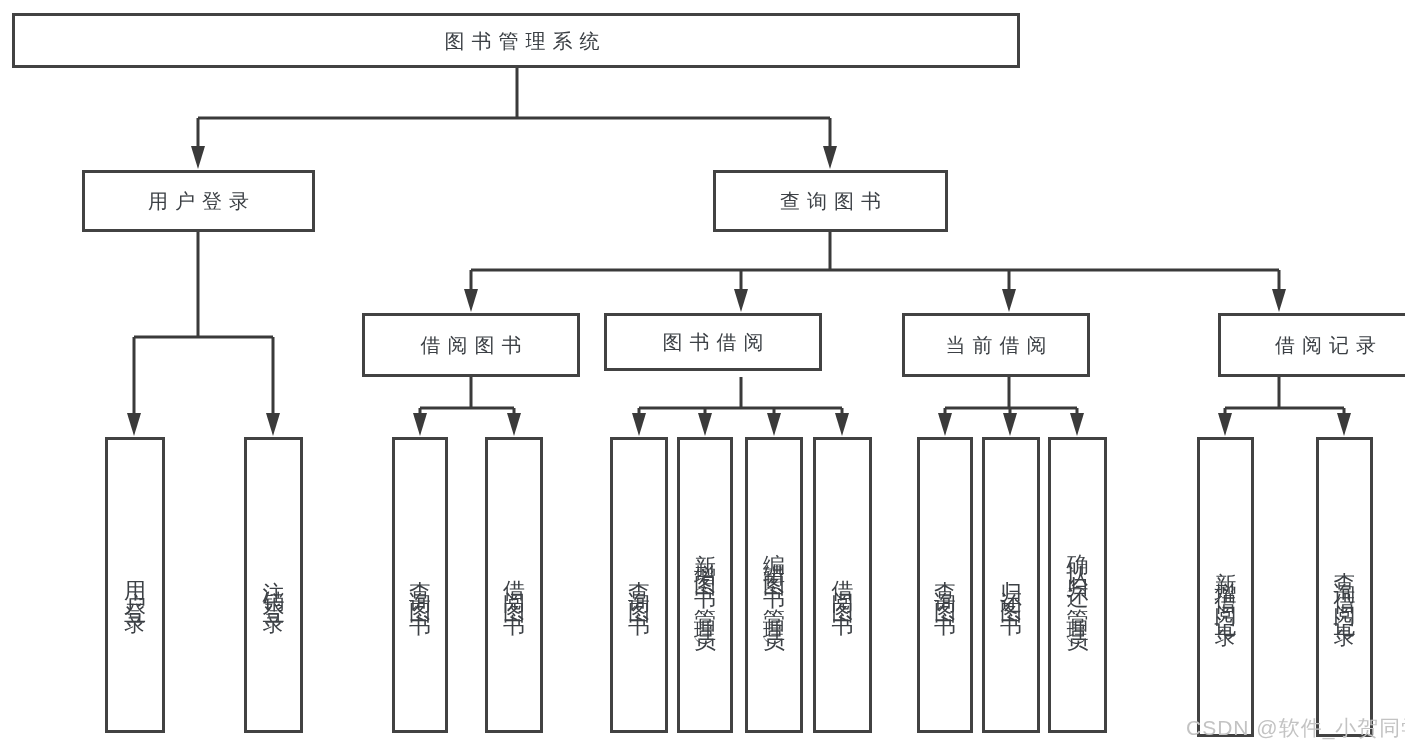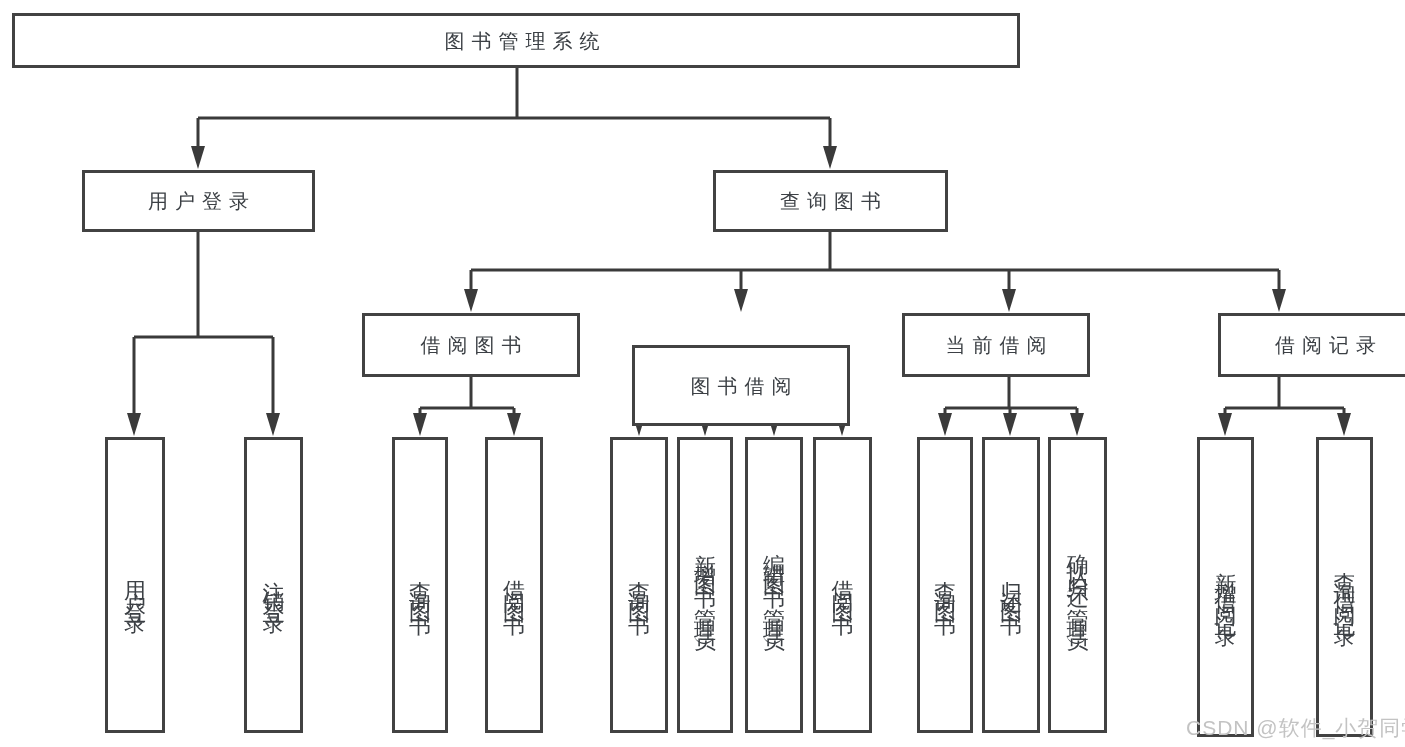--- a/index.html
+++ b/index.html
@@ -111,21 +111,21 @@
       <polygon points="1337,413 1351,413 1344,436"></polygon>
     </g>
   </svg>
 
   <div class="node h-node" style="left:12px; top:13px; width:1008px; height:55px;padding-left:12px;">图书管理系统</div>
 
   <div class="node h-node" style="left:82px; top:170px; width:233px; height:62px;">用户登录</div>
   <div class="node h-node" style="left:713px; top:170px; width:235px; height:62px;">查询图书</div>
 
   <div class="node h-node" style="left:362px; top:313px; width:218px; height:64px;">借阅图书</div>
-  <div class="node h-node" style="left:632px; top:313px; width:218px; height:81px;margin-top:32px;">图书借阅</div>
+  <div class="node h-node" style="left:604px; top:313px; width:218px; height:58px;">图书借阅</div>
   <div class="node h-node" style="left:902px; top:313px; width:188px; height:64px;">当前借阅</div>
   <div class="node h-node" style="left:1218px; top:313px; width:215px; height:64px;">借阅记录</div>
 
   <div class="node v-node" style="left:105px; top:437px; width:60px; height:296px;">用户登录</div>
   <div class="node v-node" style="left:244px; top:437px; width:59px; height:296px;">注销登录</div>
 
   <div class="node v-node" style="left:392px; top:437px; width:56px; height:296px;">查询图书</div>
   <div class="node v-node" style="left:485px; top:437px; width:58px; height:296px;">借阅图书</div>
 
   <div class="node v-node" style="left:610px; top:437px; width:58px; height:296px;">查询图书</div>

